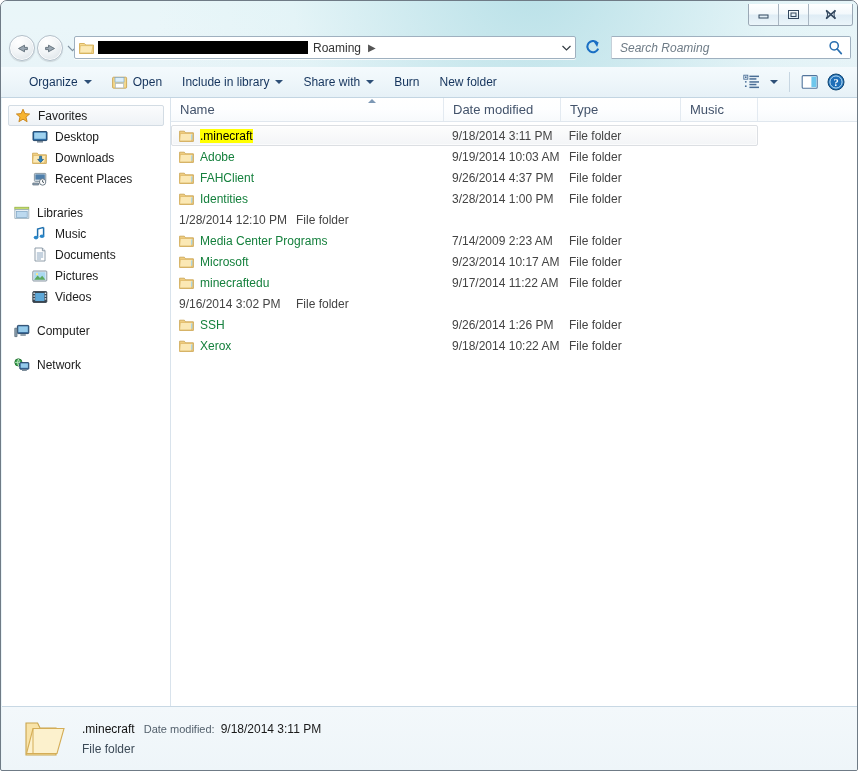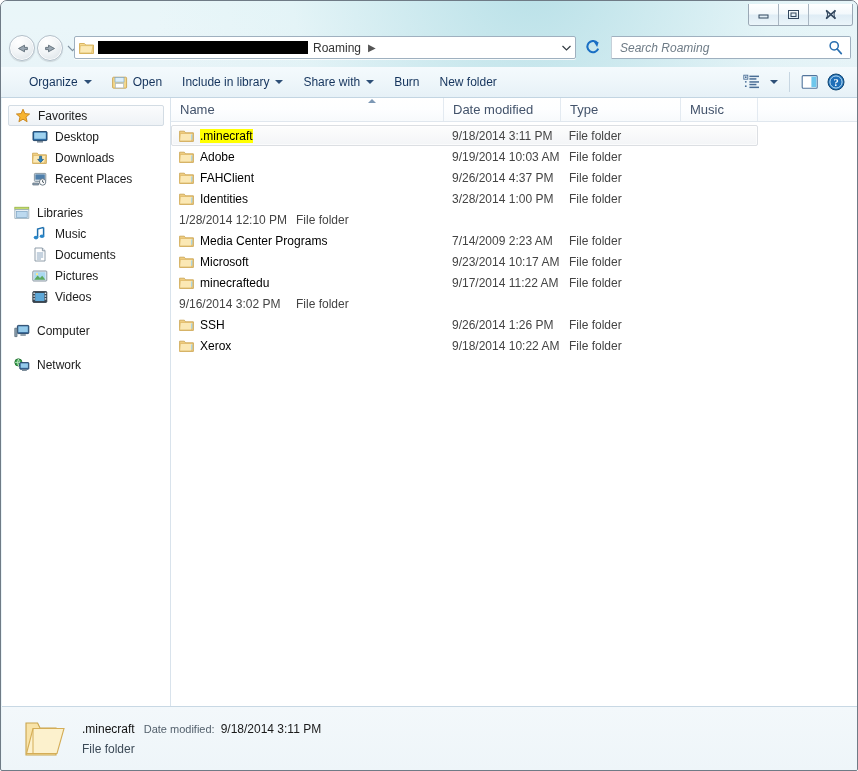--- a/index.html
+++ b/index.html
@@ -304,21 +304,21 @@
   .cname {
     width: 273px;
     display: flex; align-items: center;
     padding-left: 8px;
     box-sizing: border-box;
     overflow: hidden;
   }
   .frow.selected .cname { padding-left: 7px; }
   .fname {
     font-size: 12px;
-    color: #000000;
+    color: #15803d;
     margin-left: 5px;
     white-space: nowrap;
   }
   .fname.hl {
     background: #ffff00;
     color: #000;
   }
   .cdate {
     width: 117px;
     font-size: 12px;

